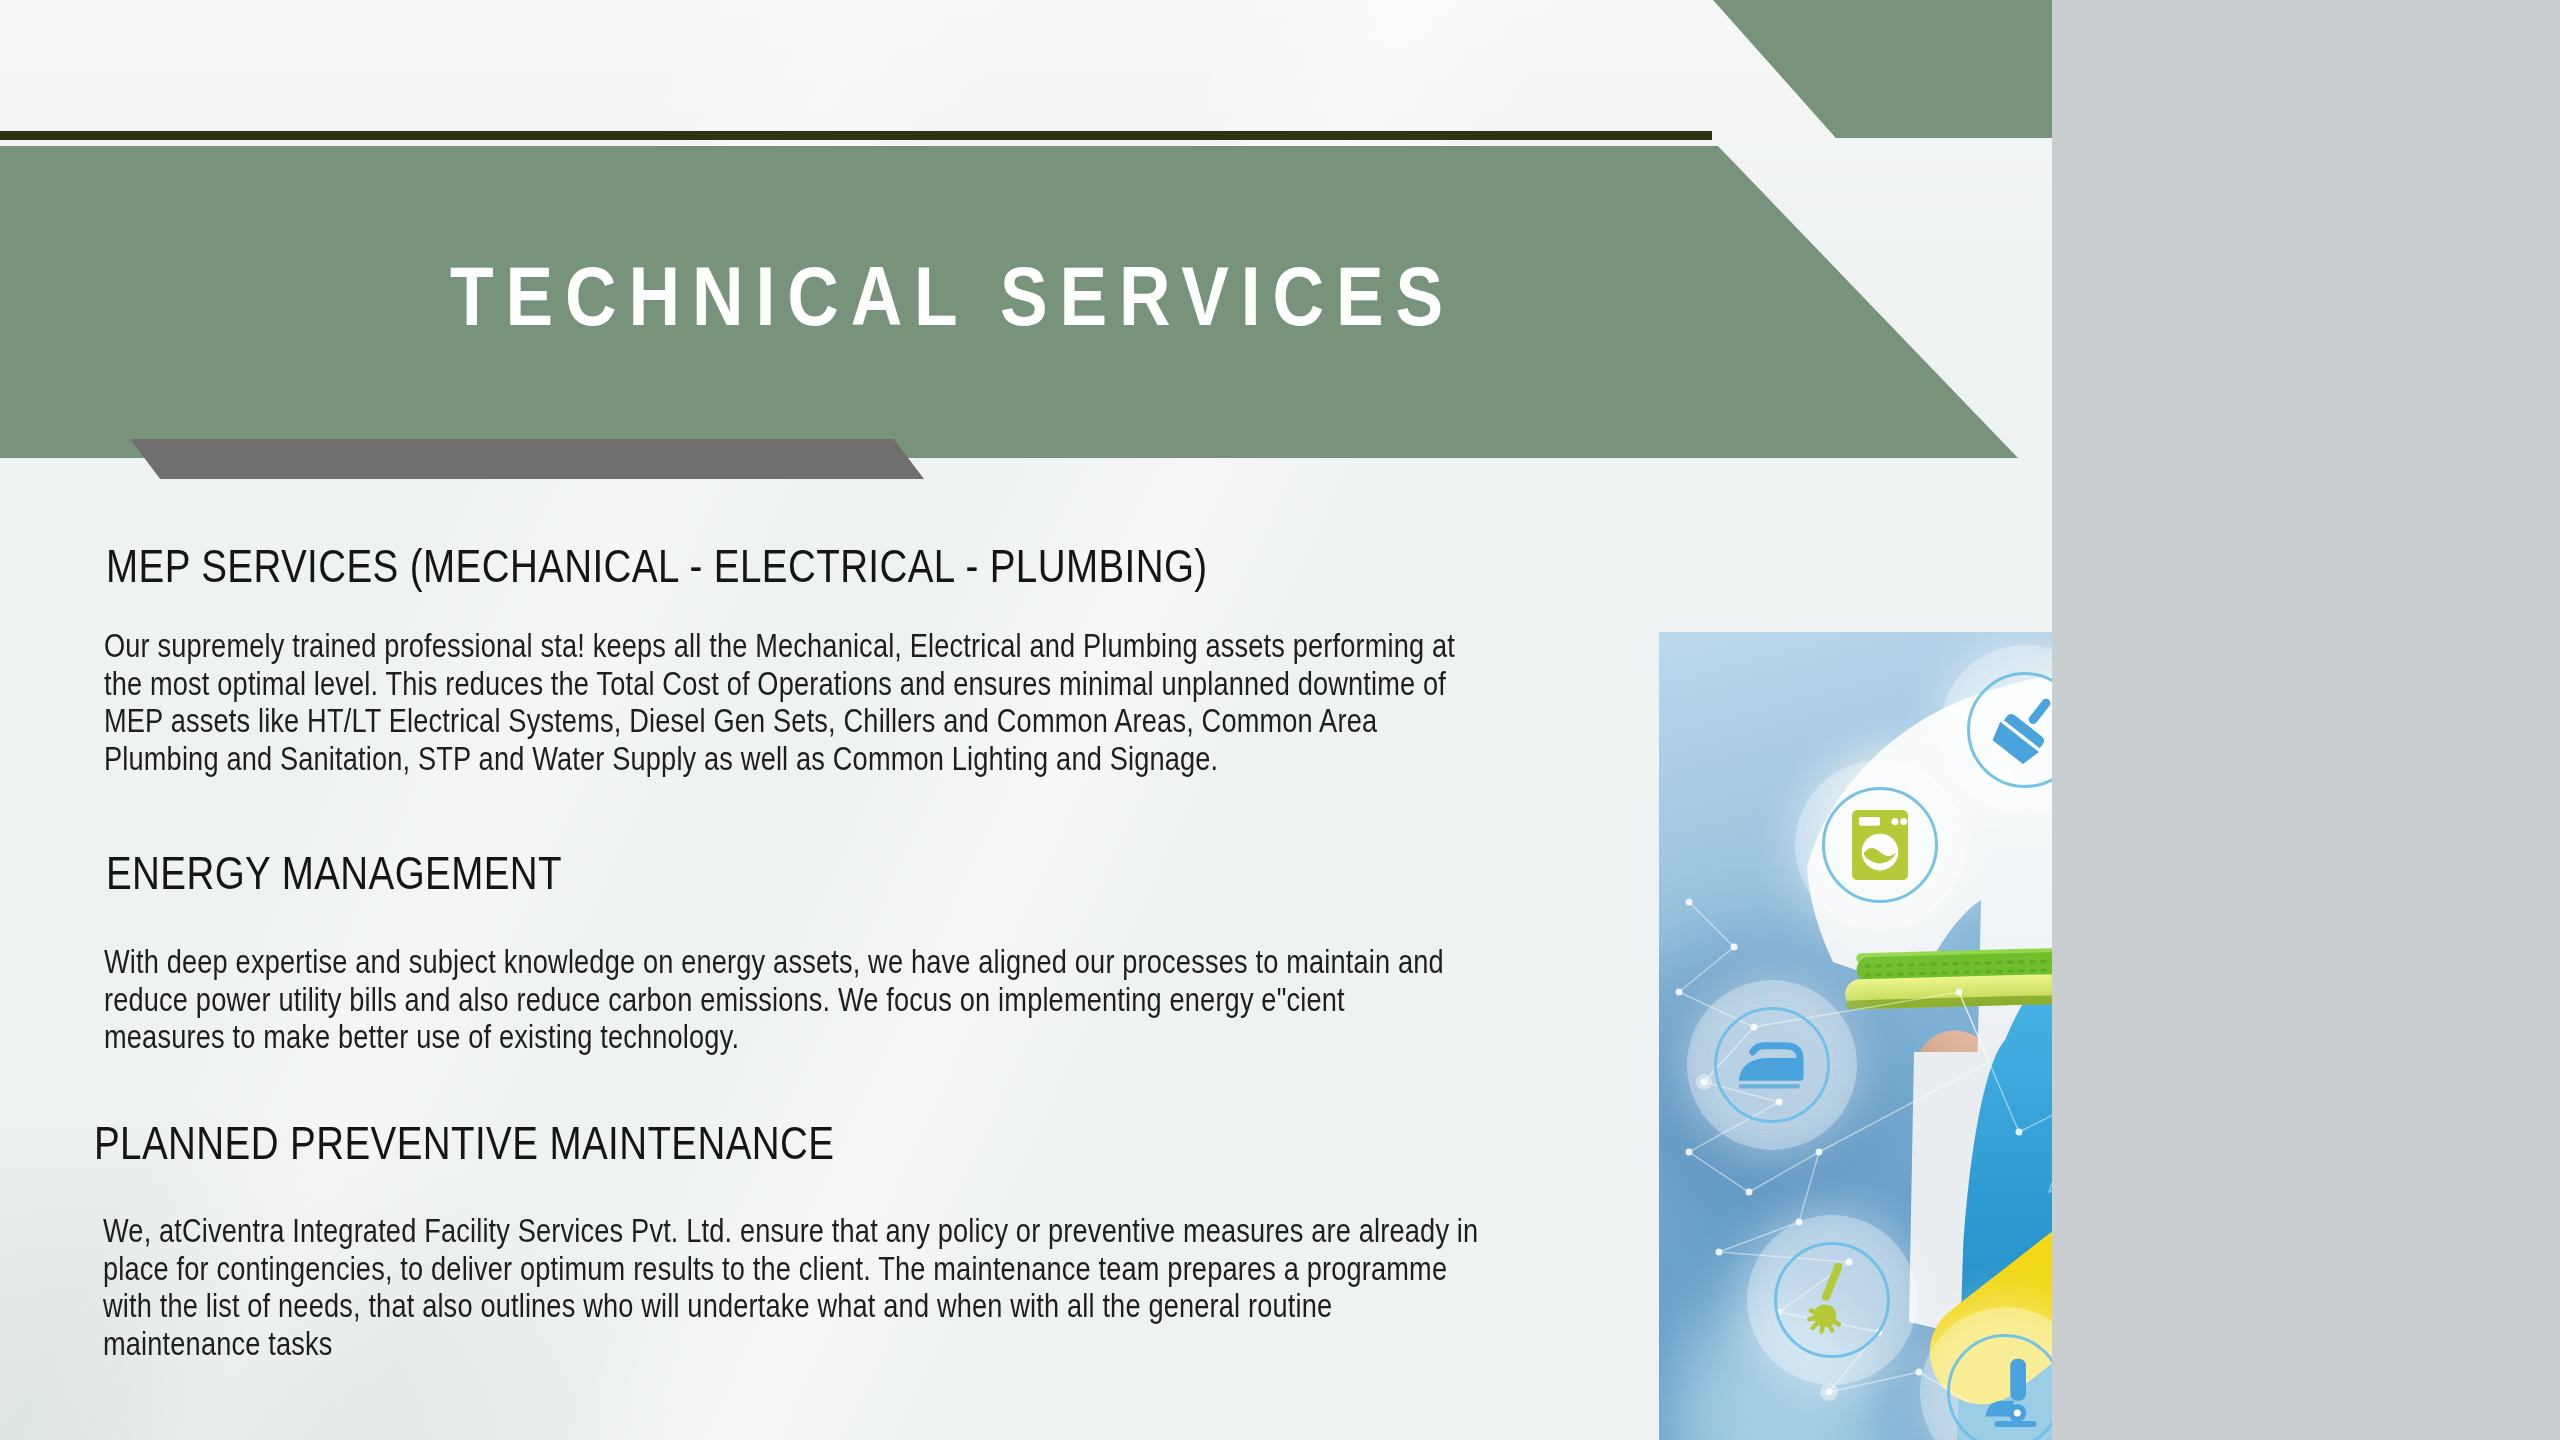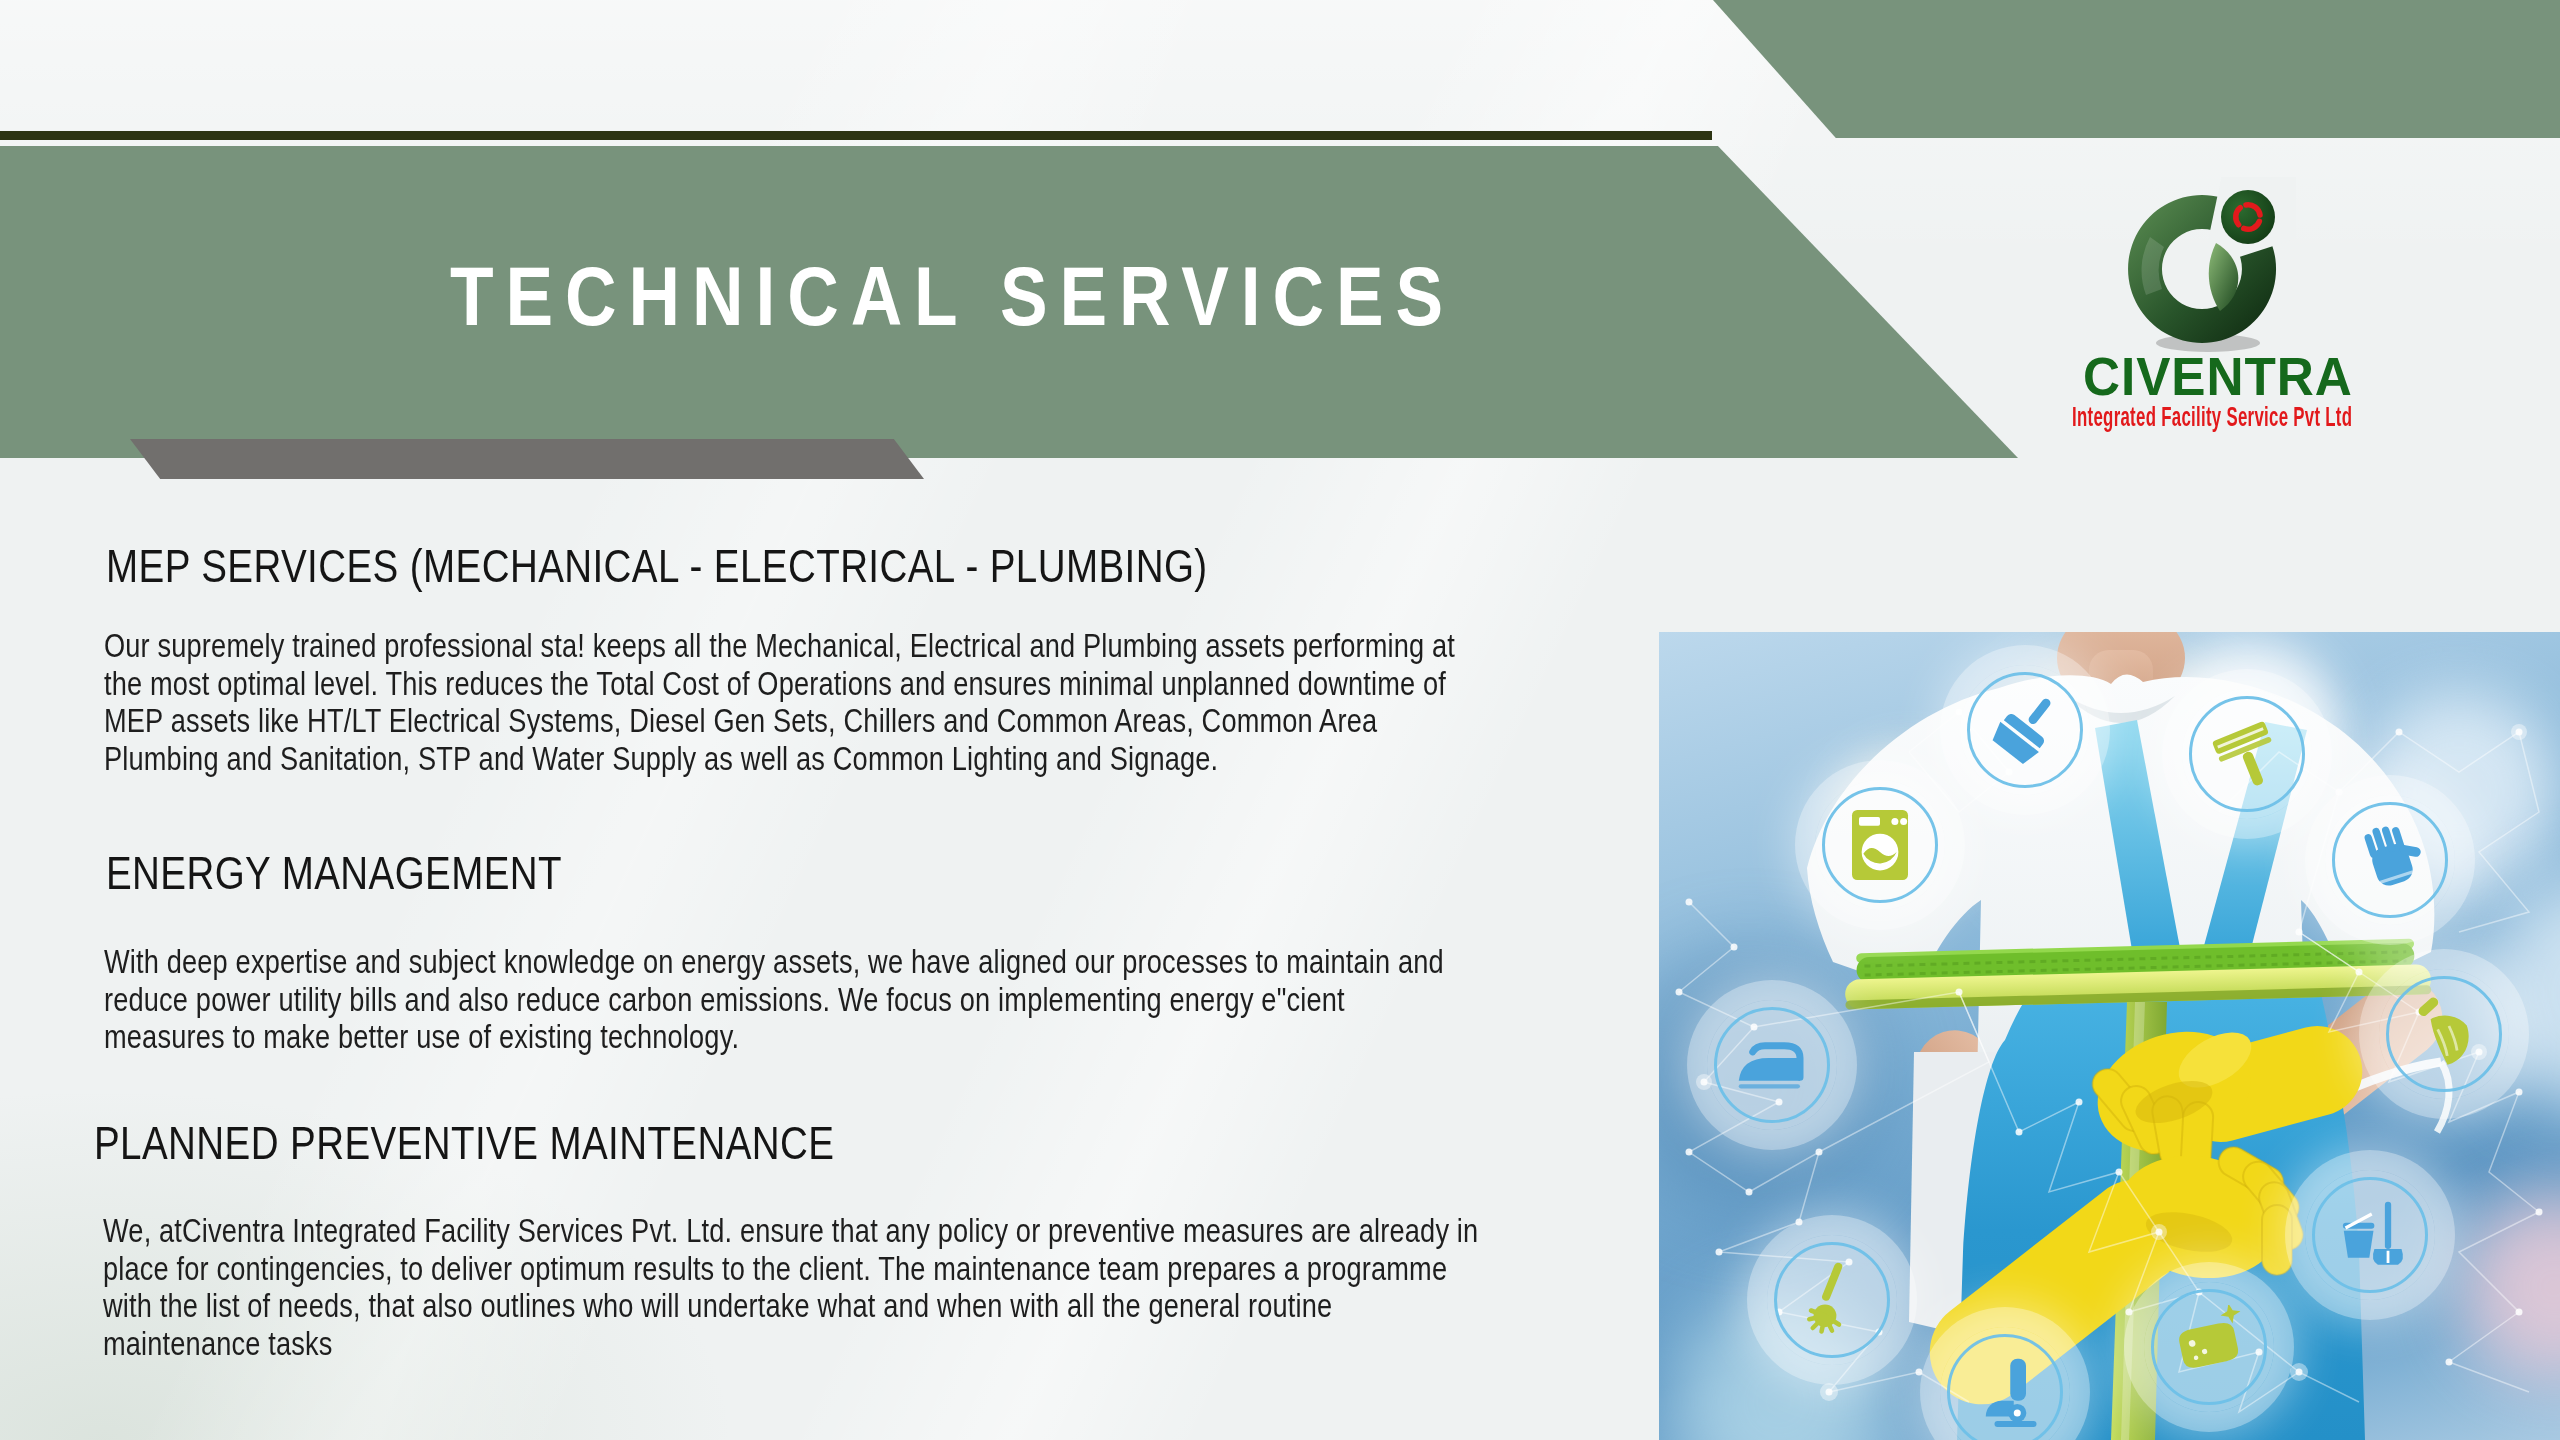--- a/index.html
+++ b/index.html
@@ -1,17 +1,17 @@
 <!DOCTYPE html>
 <html style="--page-bg: #eff2f2; --banner-green: #78937c; --rule-dark: #2d3413; --bar-gray: #716f6d; --text-dark: #1e1e1e; --title-white: #ffffff; --logo-green: #15691c; --logo-red: #e2191b; --icon-blue: #4aa3dc; --icon-green: #b6c938; --apron-blue: #2f9fd6; --glove-yellow: #f2d818; --tray-green: #a9c93c; --photo-sky: #8fb9da;"><head>
 <meta charset="utf-8">
 <style>
   html,body{margin:0;padding:0;}
   body{font-family:"Liberation Sans", sans-serif; background:#c9ced0;}
-  .stage{position:relative;width:2560px;height:1440px;overflow:hidden;
+  .stage{position:relative;width:2052px;height:1440px;overflow:hidden;
          background:var(--page-bg,#eff2f2);}
   
   .bg-streaks{position:absolute;left:0;top:0;width:100%;height:100%;pointer-events:none;
     background:
       linear-gradient(295deg, rgba(255,255,255,0) 42%, rgba(255,255,255,.45) 48%, rgba(255,255,255,0) 55%,
                       rgba(255,255,255,0) 62%, rgba(255,255,255,.35) 68%, rgba(255,255,255,0) 75%),
       radial-gradient(900px 500px at 4% 100%, rgba(168,190,168,.28), rgba(168,190,168,0) 70%),
       linear-gradient(180deg, rgba(255,255,255,.5), rgba(255,255,255,0) 18%);}
   
   .hdr-topright{position:absolute;left:1713px;top:0;width:847px;height:138px;

